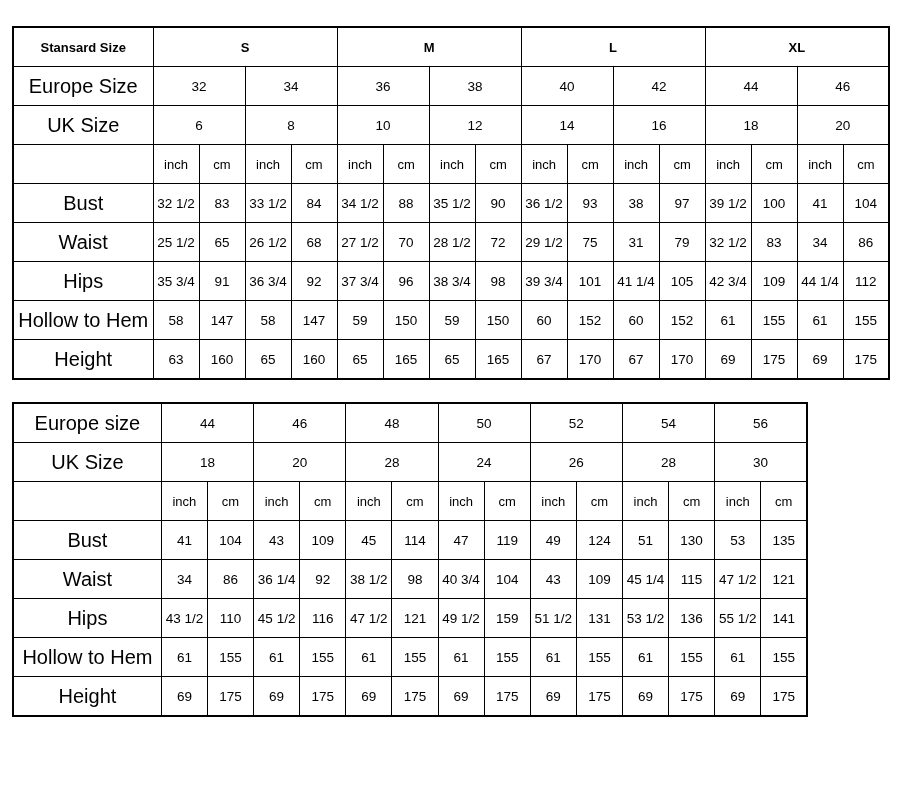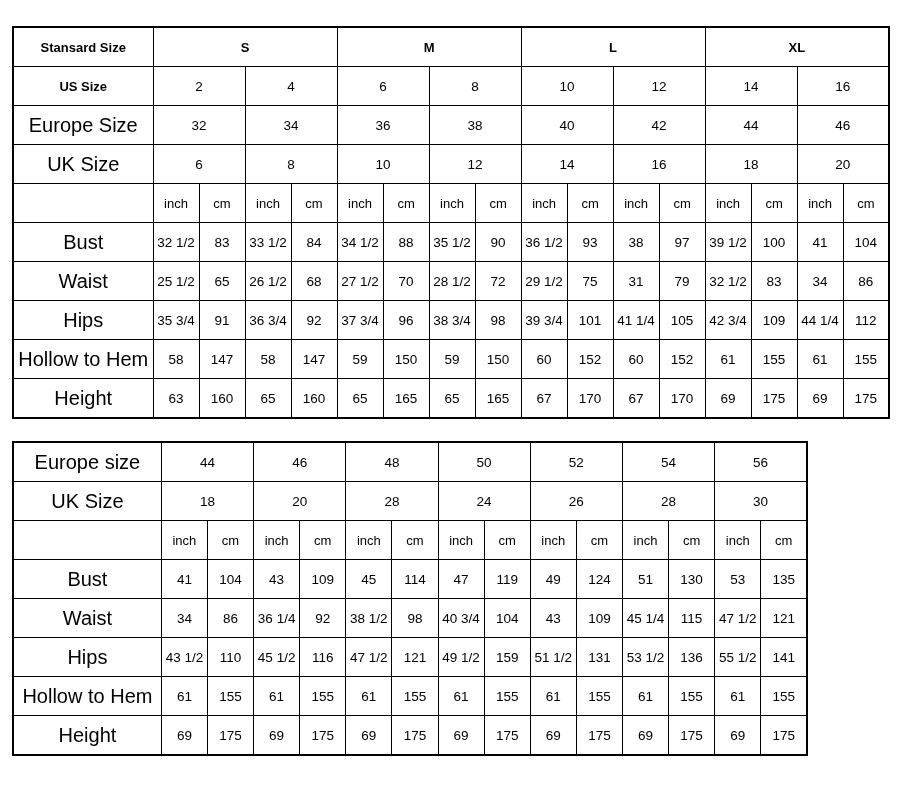--- a/index.html
+++ b/index.html
@@ -79,31 +79,20 @@
     </colgroup>
     <tbody>
       <tr>
         <td class="hdr">Stansard Size</td>
         <td class="hdr" colspan="4">S</td>
         <td class="hdr" colspan="4">M</td>
         <td class="hdr" colspan="4">L</td>
         <td class="hdr" colspan="4">XL</td>
       </tr>
 
-      <tr>
-        <td class="hdr">US Size</td>
-        <td colspan="2">2</td>
-        <td colspan="2">4</td>
-        <td colspan="2">6</td>
-        <td colspan="2">8</td>
-        <td colspan="2">10</td>
-        <td colspan="2">12</td>
-        <td colspan="2">14</td>
-        <td colspan="2">16</td>
-      </tr>
 
       <tr>
         <td class="rowlabel">Europe Size</td>
         <td colspan="2">32</td>
         <td colspan="2">34</td>
         <td colspan="2">36</td>
         <td colspan="2">38</td>
         <td colspan="2">40</td>
         <td colspan="2">42</td>
         <td colspan="2">44</td>

